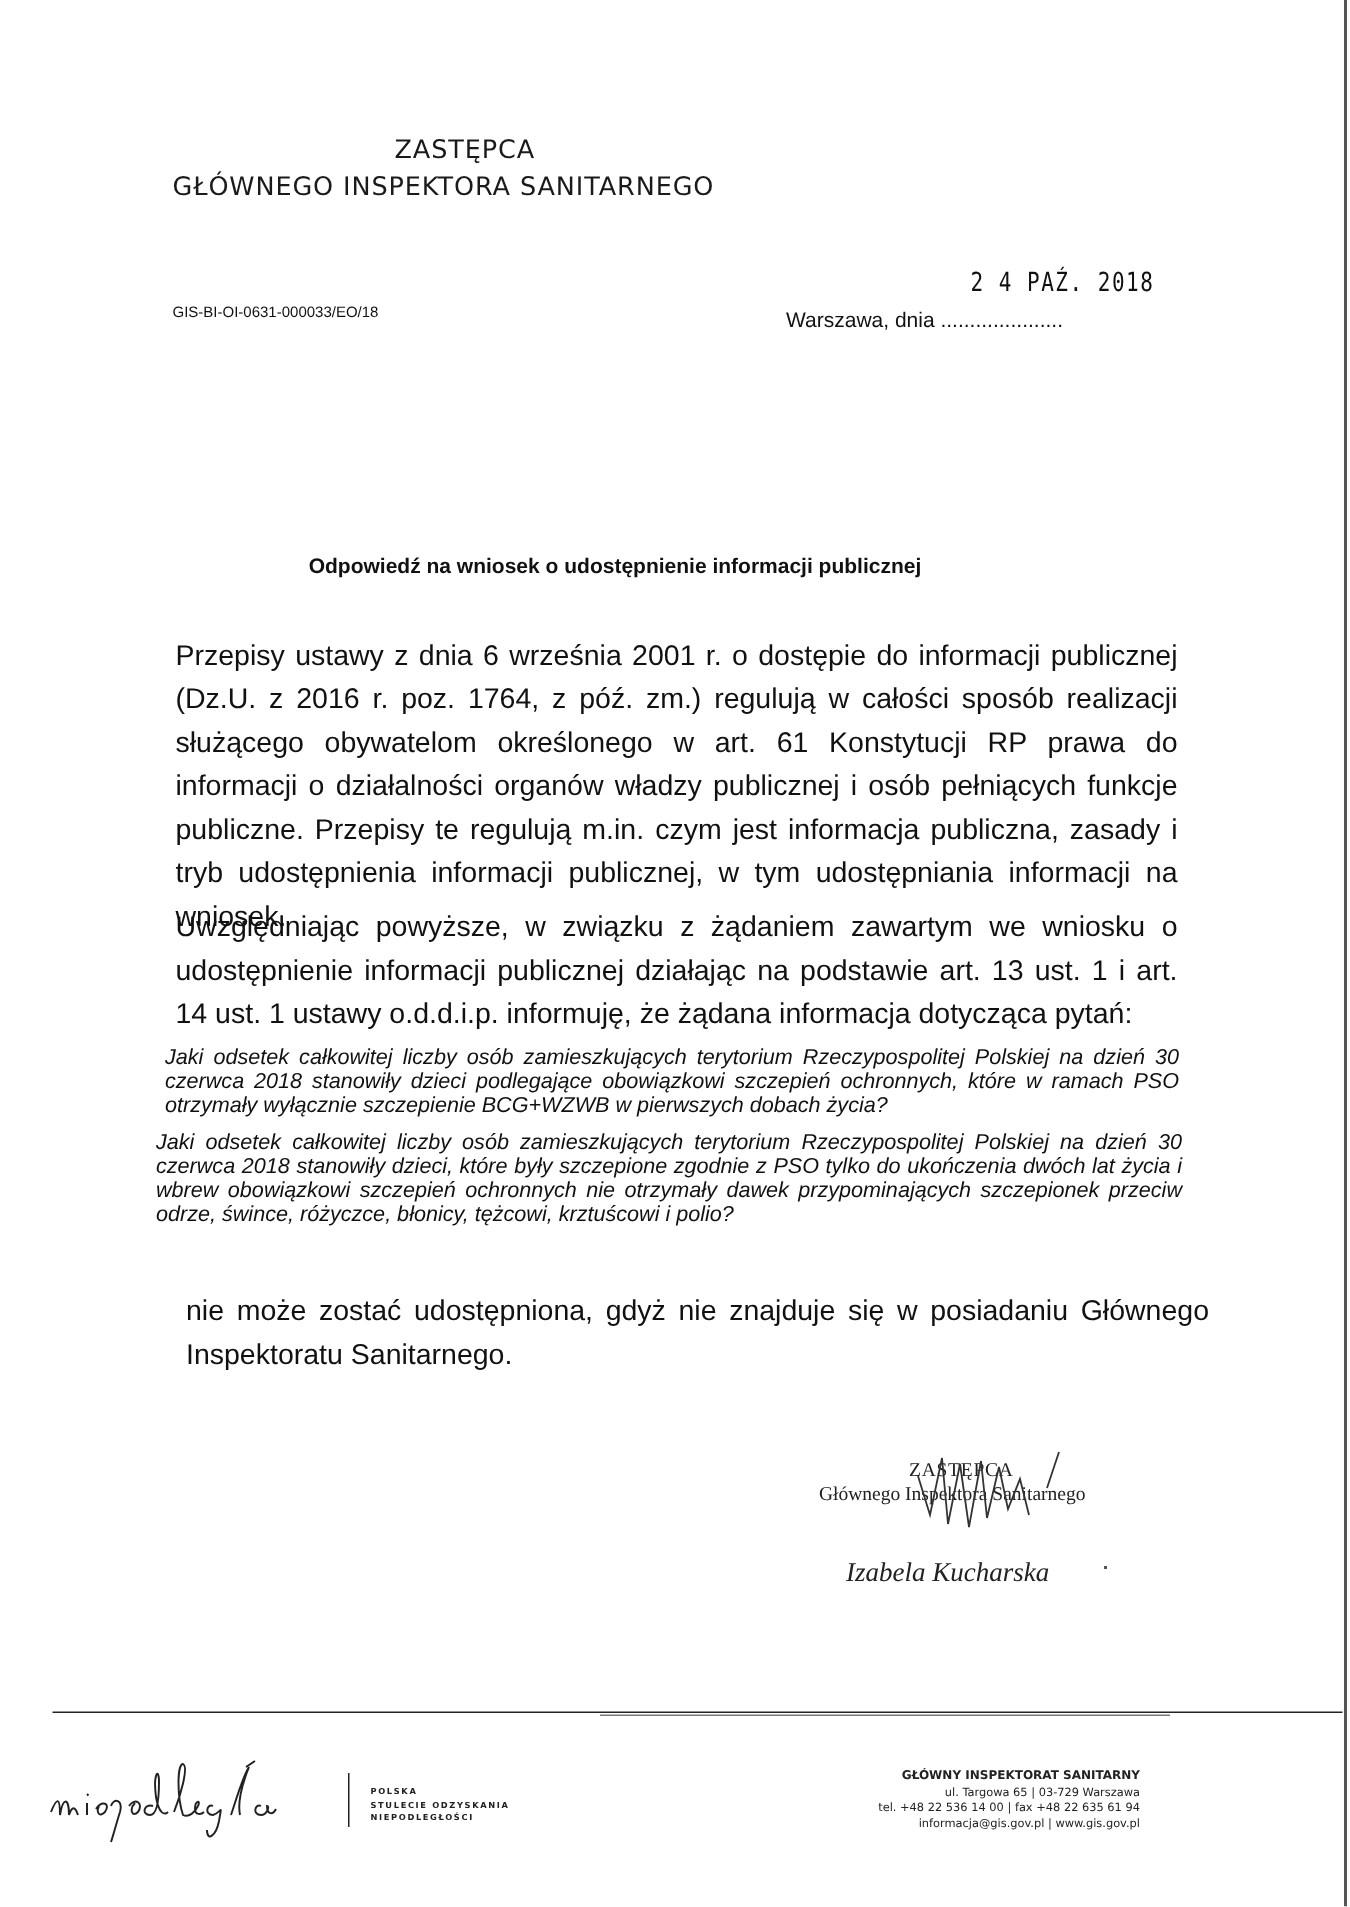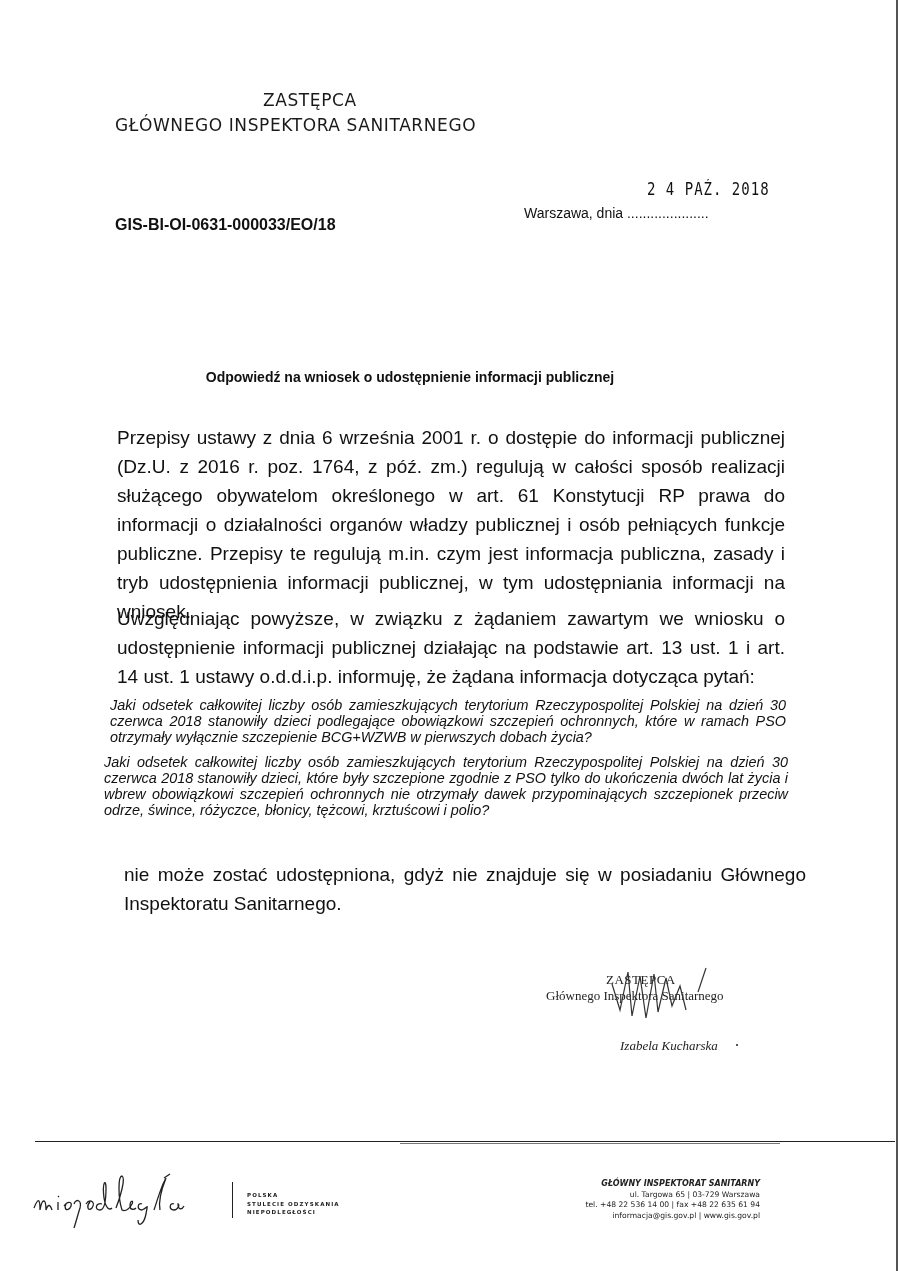--- a/index.html
+++ b/index.html
@@ -2,44 +2,44 @@
 <html><head>
 <meta charset="utf-8">
 <style>
   html, body { margin: 0; padding: 0; background: #ffffff; }
   body { width: 900px; height: 1271px; position: relative; overflow: hidden; color: #111; font-family: "Liberation Sans", sans-serif; }
   .abs { position: absolute; }
   .right-edge { position: absolute; left: 896px; top: 0; width: 2px; height: 1271px; background: #555; }
   .hdr { font-family: "DejaVu Sans", sans-serif; font-size: 17px; letter-spacing: 0.6px; color: #1a1a1a; }
   .hdr1 { left: 263px; top: 90px; }
   .hdr2 { left: 115px; top: 115px; }
-  .ref { left: 115px; top: 216px; font-size: 16px; font-weight: bold; }
+  .ref { left: 115px; top: 203px; font-size: 10px; }
   .stamp { left: 647px; top: 181px; font-family: "DejaVu Sans Mono", monospace; font-size: 14px; letter-spacing: 1px; transform: scaleY(1.25); }
   .place { left: 524px; top: 205px; font-size: 14px; }
   .title { left: 0; width: 820px; text-align: center; top: 369px; font-size: 14px; font-weight: bold; }
   .body-text { font-size: 19px; line-height: 29px; text-align: justify; text-align-last: left; }
   .p1 { left: 117px; top: 423px; width: 668px; }
   .p2 { left: 117px; top: 604px; width: 668px; }
   .q { left: 104px; width: 684px; font-size: 14.4px; font-style: italic; line-height: 16px; text-align: justify; text-align-last: left; }
   .q1 { left: 110px; top: 697px; width: 676px; }
   .q2 { top: 754px; }
   .p3 { left: 104px; top: 860px; width: 682px; margin-left: 20px; }
   .sig { left: 546px; top: 972px; width: 210px; font-family: "Liberation Serif", serif; font-size: 13px; color: #222; }
   .sig-line1 { position: absolute; left: 60px; top: 0; letter-spacing: 0.5px; }
   .sig-line2 { position: absolute; left: 0; top: 16px; }
   .sig-scribble { position: absolute; left: 60px; top: -6px; width: 110px; height: 64px; }
-  .sig-name { left: 620px; top: 1038px; font-family: "Liberation Serif", serif; font-style: italic; font-size: 13px; color: #222; }
+  .sig-name { left: 564px; top: 1038px; font-family: "Liberation Serif", serif; font-style: italic; font-size: 18px; color: #222; }
   .sig-dot { left: 736px; top: 1044px; width: 2px; height: 2px; background: #555; }
   .rule { left: 35px; top: 1141px; width: 860px; height: 1px; background: #222; }
   .rule2 { left: 400px; top: 1143px; width: 380px; height: 1px; background: #777; }
   .logo { left: 30px; top: 1168px; width: 200px; height: 62px; }
   .logo-sep { left: 232px; top: 1182px; width: 1px; height: 36px; background: #222; }
   .logo-text { left: 247px; top: 1191px; font-family: "DejaVu Sans", sans-serif; font-size: 5.5px; font-weight: bold; letter-spacing: 1.1px; line-height: 8.5px; color: #222; }
   .footer { left: 540px; top: 1179px; width: 220px; text-align: right; font-family: "DejaVu Sans", sans-serif; font-size: 7.6px; line-height: 10.5px; color: #222; }
-  .footer .org { font-weight: bold; font-size: 8px; font-style: italic; }
+  .footer .org { font-weight: bold; font-size: 8px; }
 </style>
 </head>
 <body>
 
 <div class="right-edge"></div>
 
 <div class="abs hdr hdr1">ZASTĘPCA</div>
 <div class="abs hdr hdr2">GŁÓWNEGO INSPEKTORA SANITARNEGO</div>
 
 <div class="abs ref">GIS-BI-OI-0631-000033/EO/18</div>

